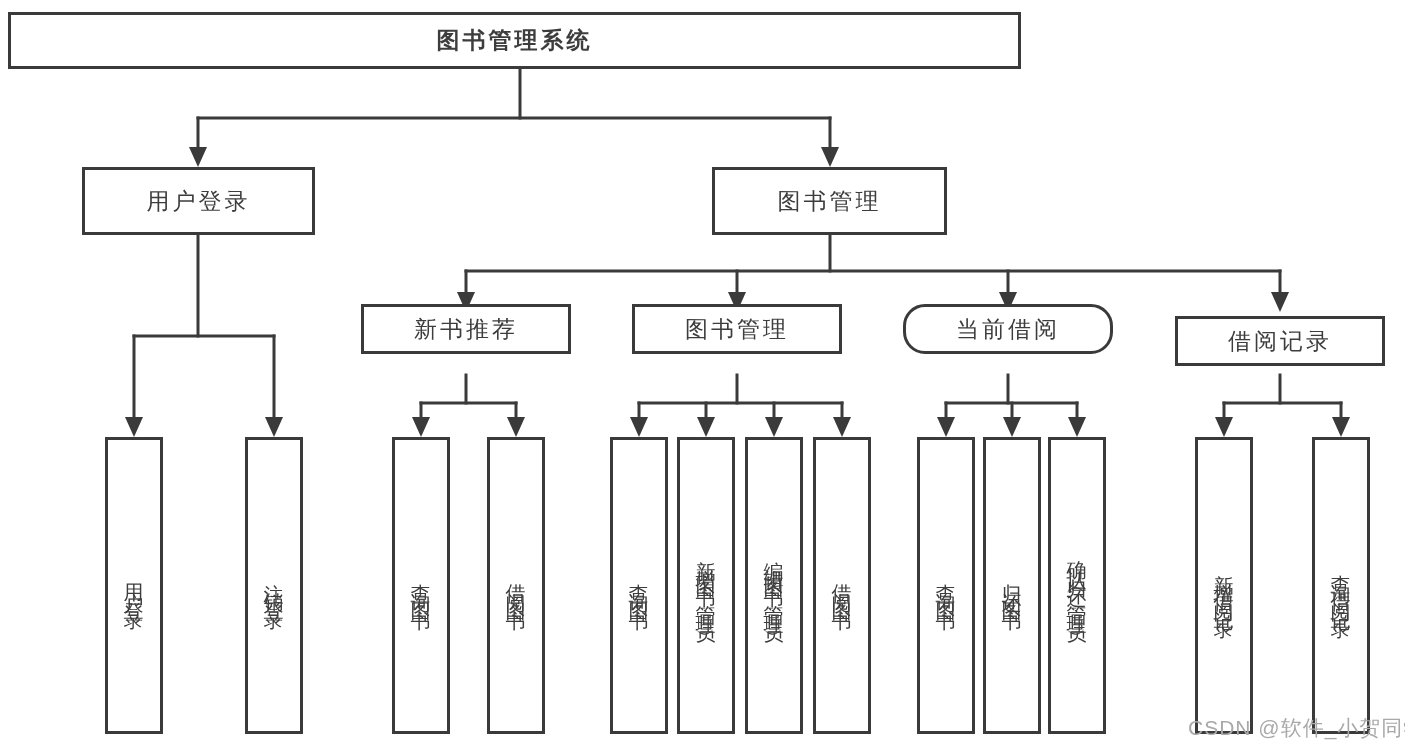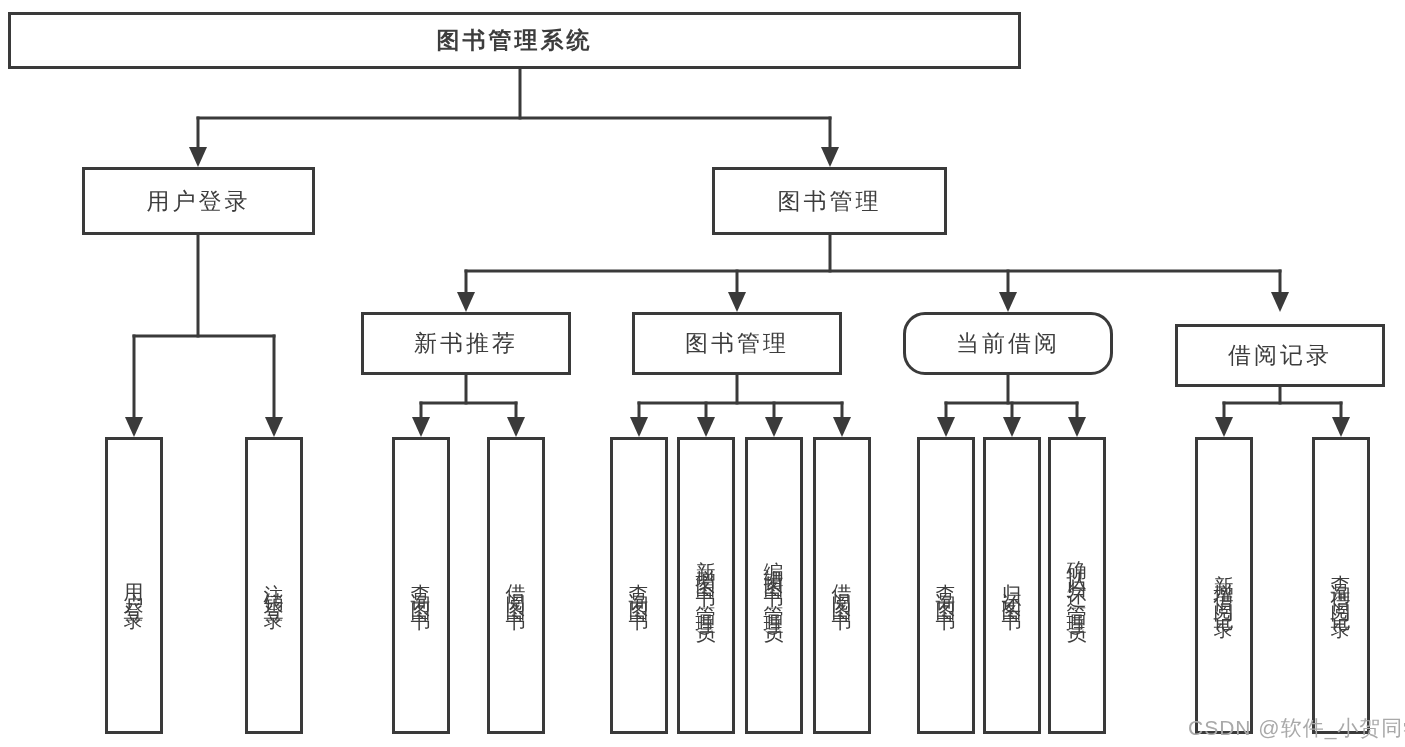--- a/index.html
+++ b/index.html
@@ -44,23 +44,23 @@
     letter-spacing: 9px;
     line-height: 1;
     white-space: nowrap;
   }
   .leaf {
     top: 437px;
     width: 58px;
     height: 297px;
   }
   .l2 {
-    top: 312px;
+    top: 304px;
     width: 210px;
-    height: 63px;
+    height: 50px;
   }
   .watermark {
     position: absolute;
     left: 1188px;
     top: 714px;
     font-size: 21px;
     letter-spacing: 1px;
     color: #a9a9a9;
     white-space: nowrap;
     z-index: 3;

